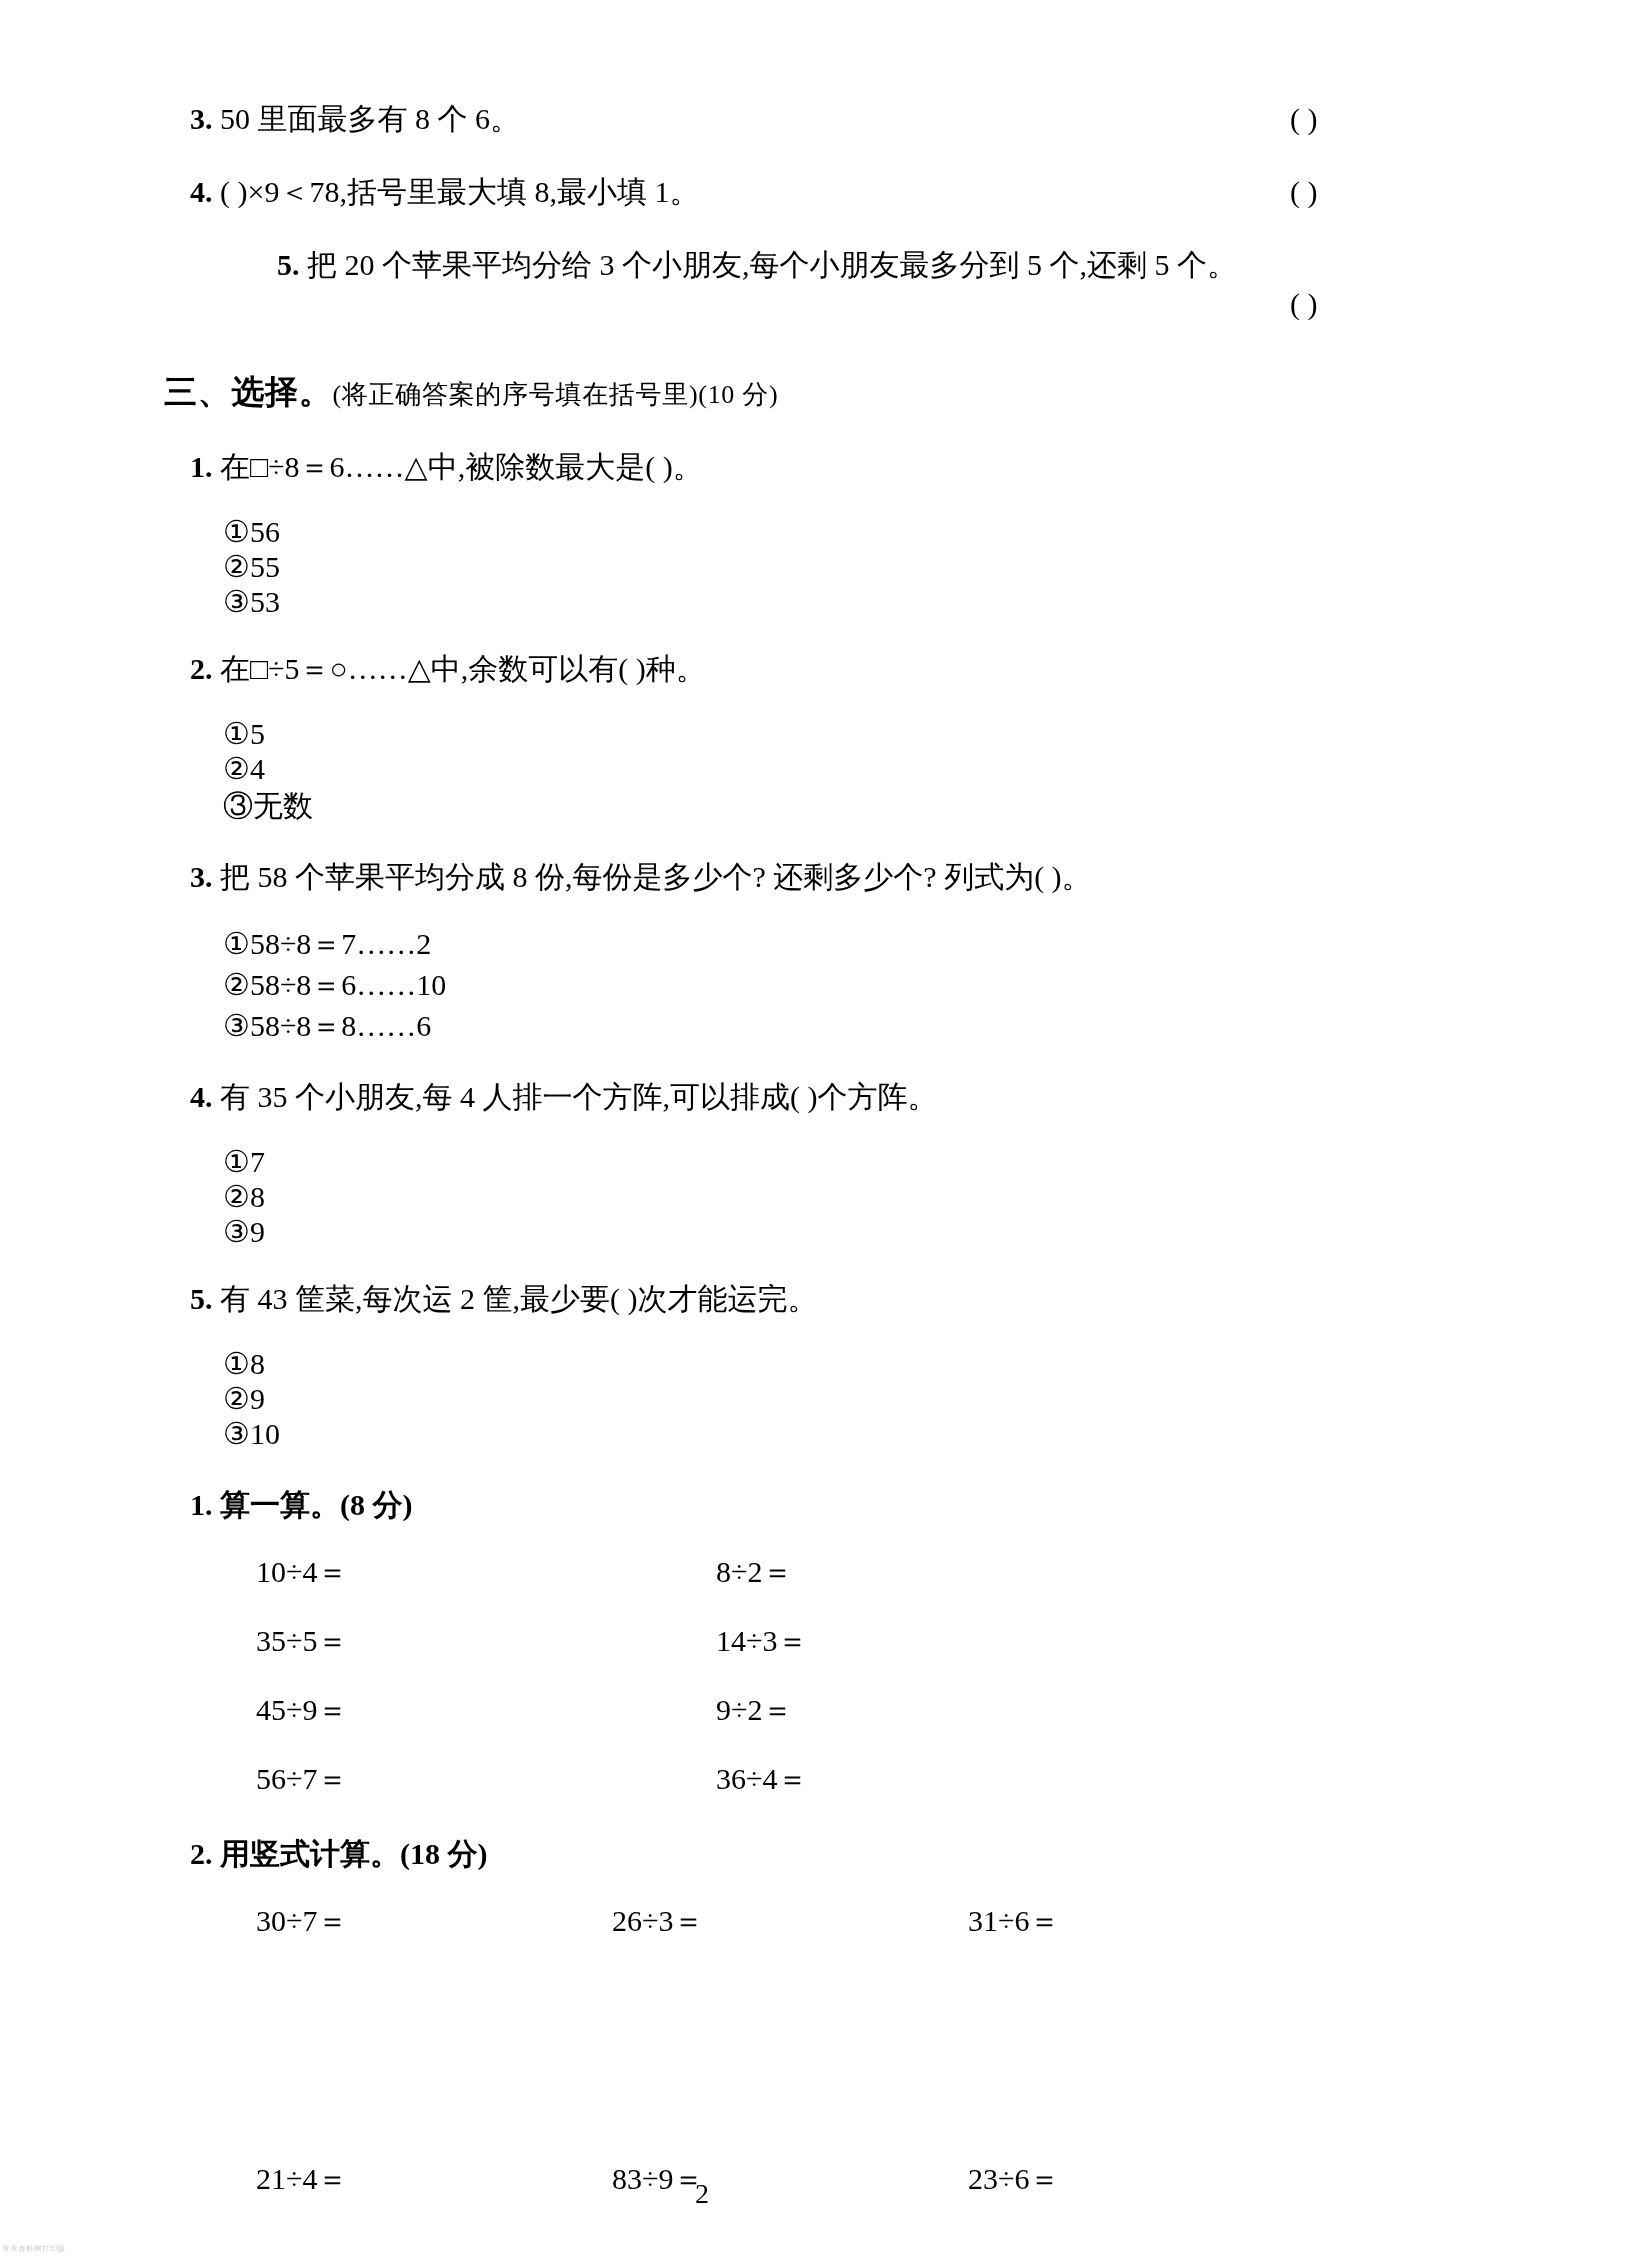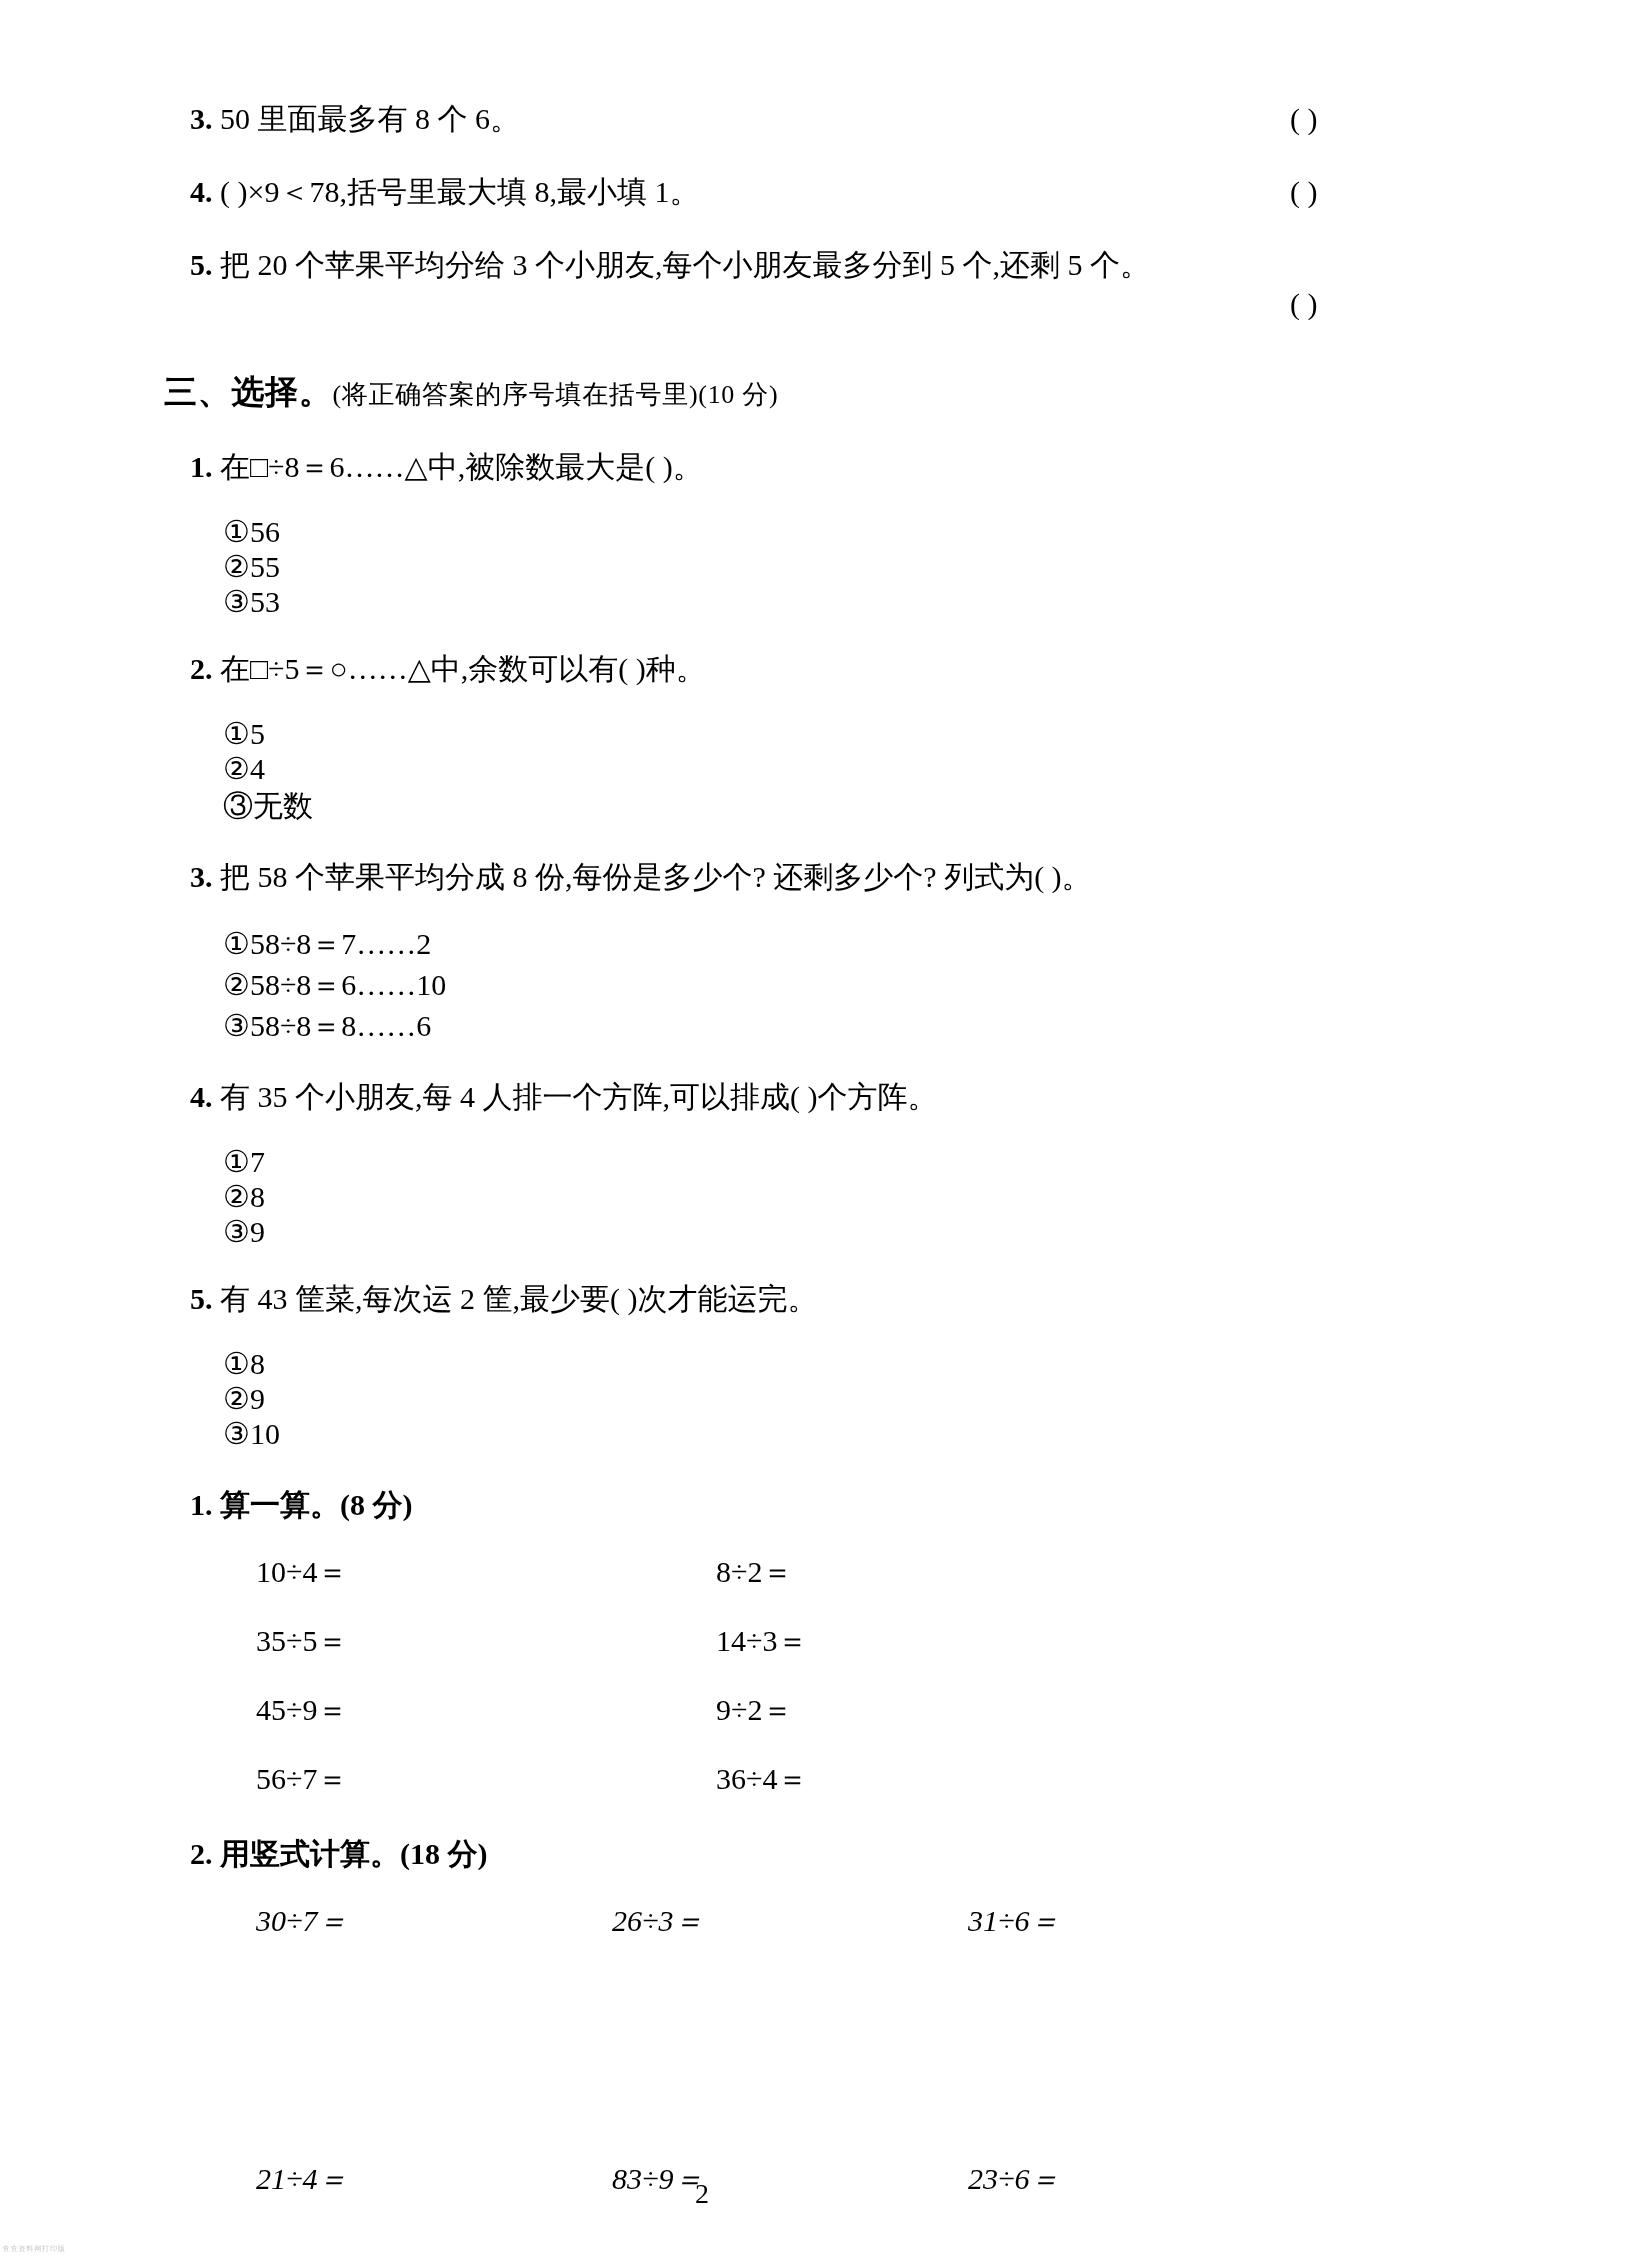--- a/index.html
+++ b/index.html
@@ -100,21 +100,21 @@
   .calc-grid {
     padding-left: 92px;
   }
   .calc-row {
     display: flex;
     margin-bottom: 28px;
     font-size: 30px;
   }
   .calc-row .cell { width: 460px; white-space: nowrap; }
 
-  .vert-grid { padding-left: 92px; font-style: italic; }
+  .vert-grid { padding-left: 92px; }
   .vert-row {
     display: flex;
     font-size: 30px;
   }
   .vert-row .cell { width: 381px; white-space: nowrap; }
   .vert-gap { height: 217px; }
 
   .page-number {
     position: absolute;
     bottom: 51px;
@@ -141,21 +141,21 @@
   <div class="tf-row">
     <span class="q"><b class="num">3.</b> <span>50 里面最多有 8 个 6。</span></span>
     <span class="mark">(        )</span>
   </div>
 
   <div class="tf-row">
     <span class="q"><b class="num">4.</b> <span>(        )×9＜78,括号里最大填 8,最小填 1。</span></span>
     <span class="mark">(        )</span>
   </div>
 
-  <div class="tf-row" style="margin-bottom:10.5px;">
+  <div class="tf-row" style="margin-bottom:10.5px;justify-content:center;">
     <span class="q"><b class="num">5.</b> <span>把 20 个苹果平均分给 3 个小朋友,每个小朋友最多分到 5 个,还剩 5 个。</span></span>
   </div>
   <div class="mark-alone">(        )</div>
 
   <div class="section-head">
     <span>三、选择。</span><span class="sub">(将正确答案的序号填在括号里)(10 分)</span>
   </div>
 
   <div class="choice-q">
     <b class="num">1.</b> <span>在□÷8＝6……△中,被除数最大是(        )。</span>

